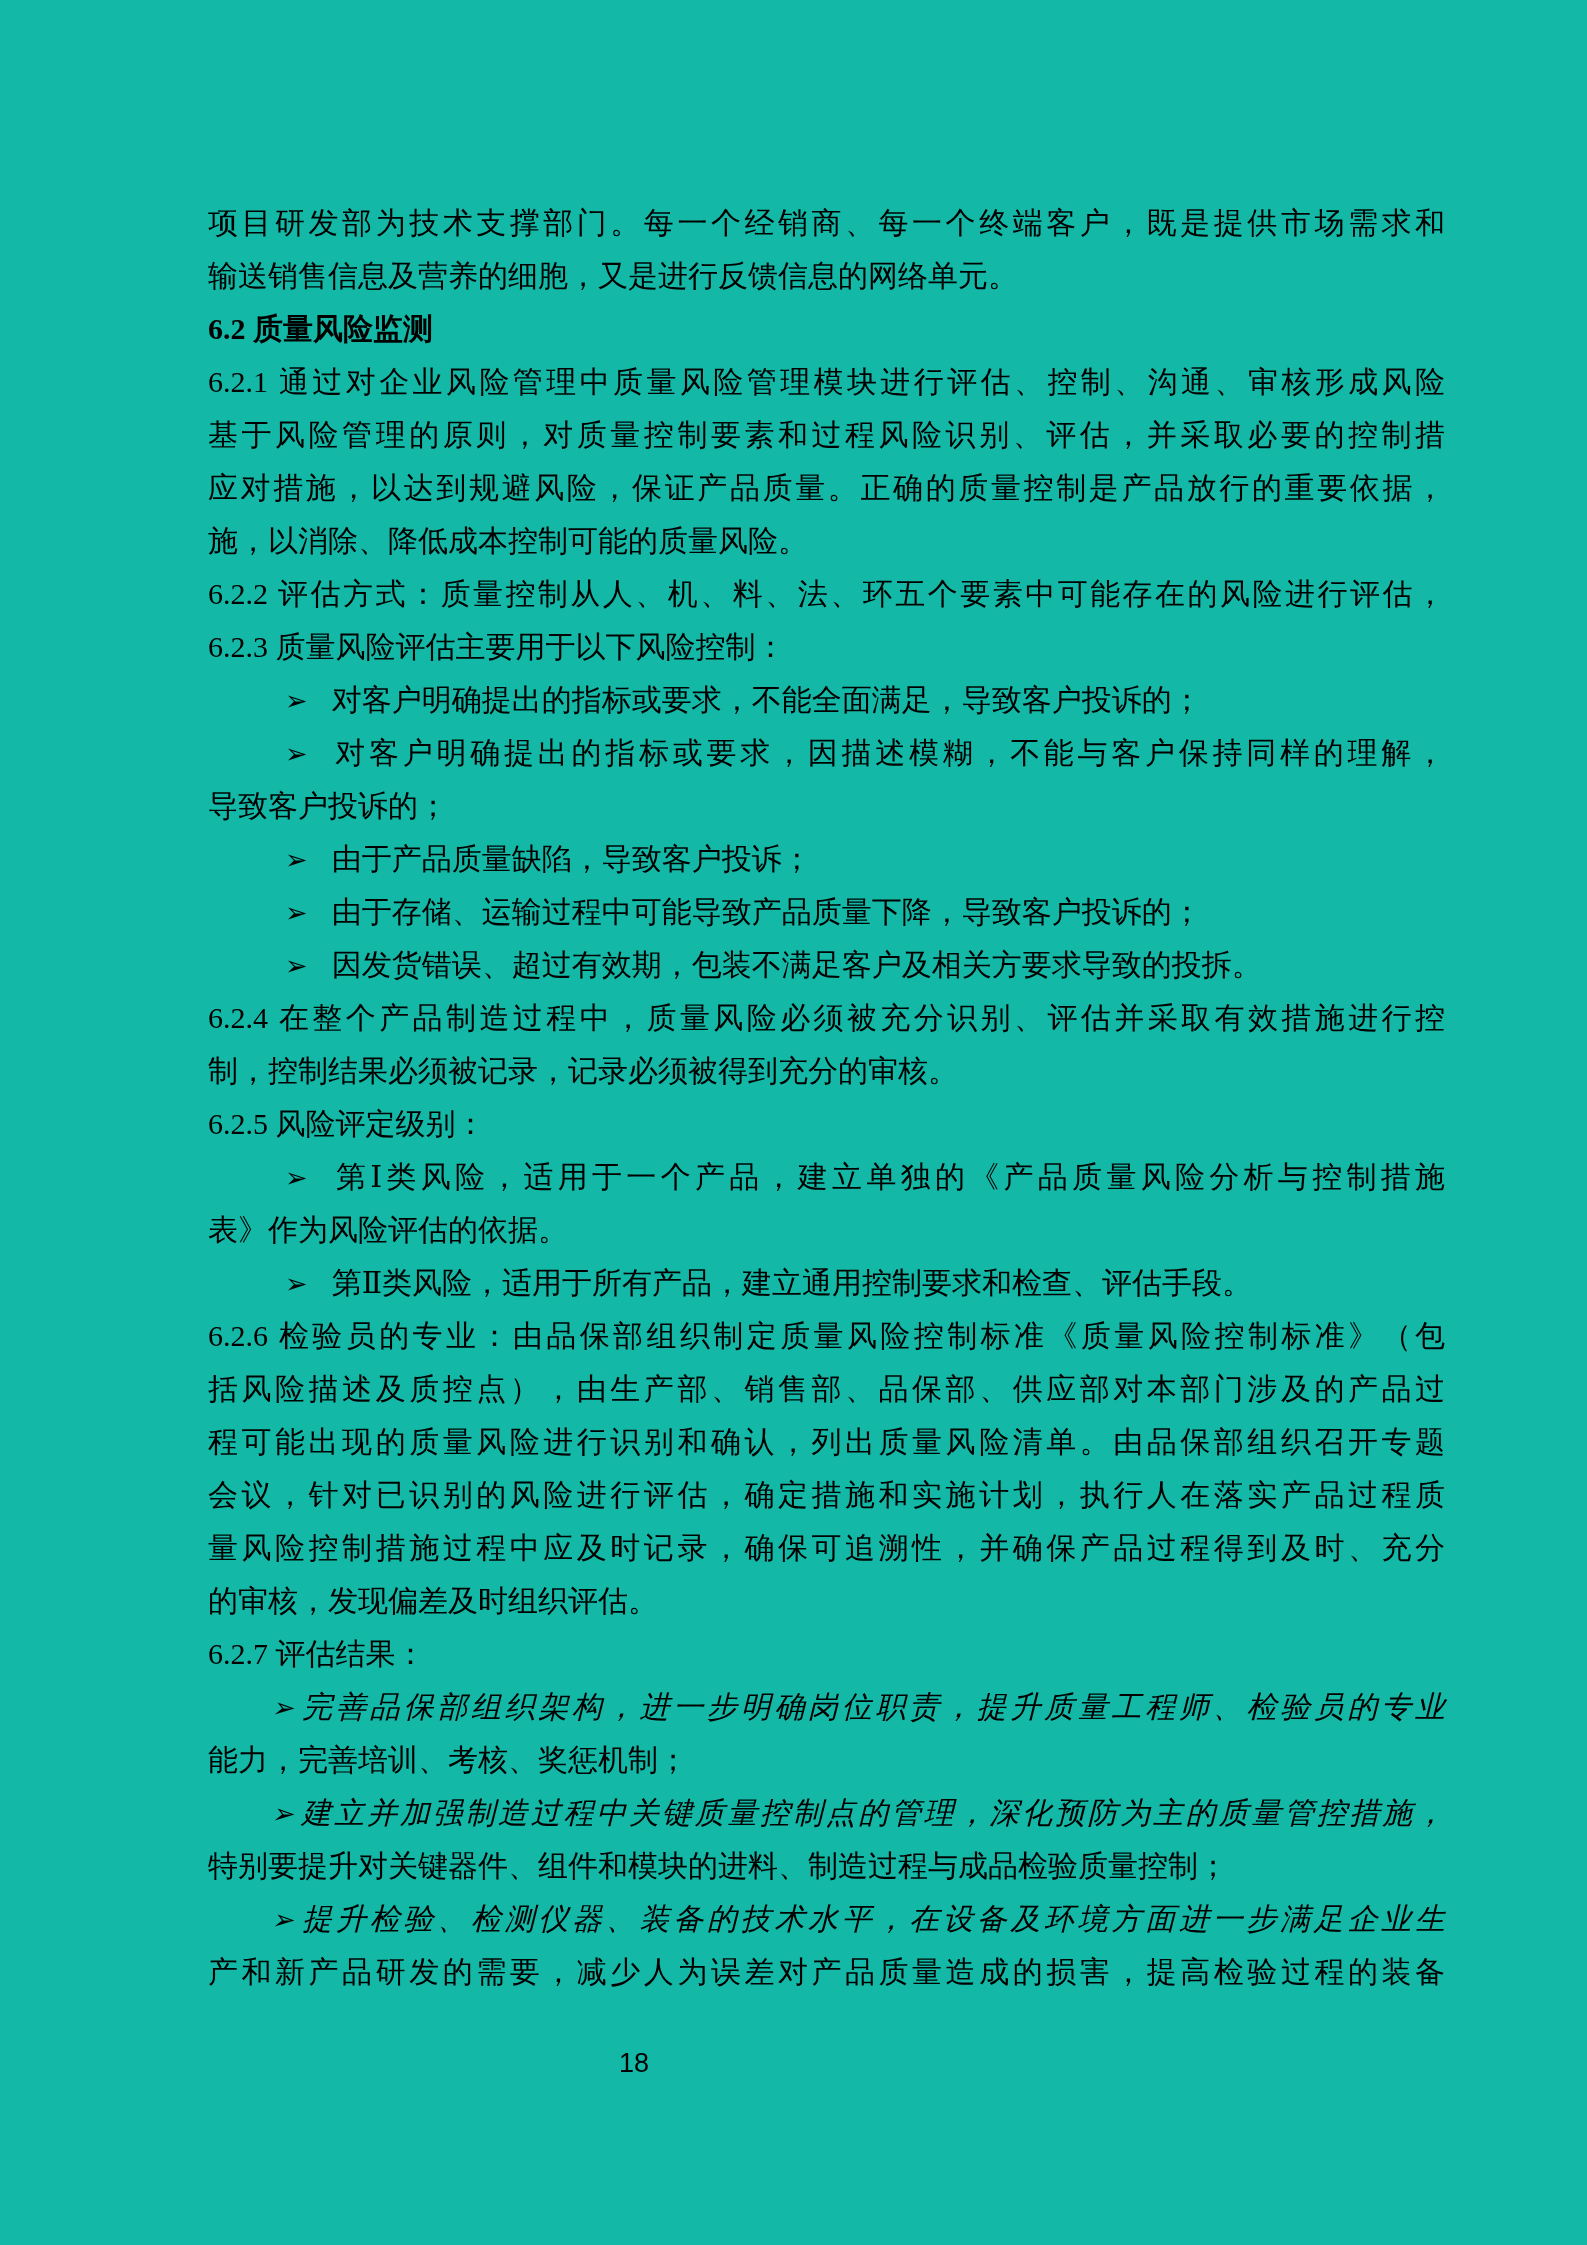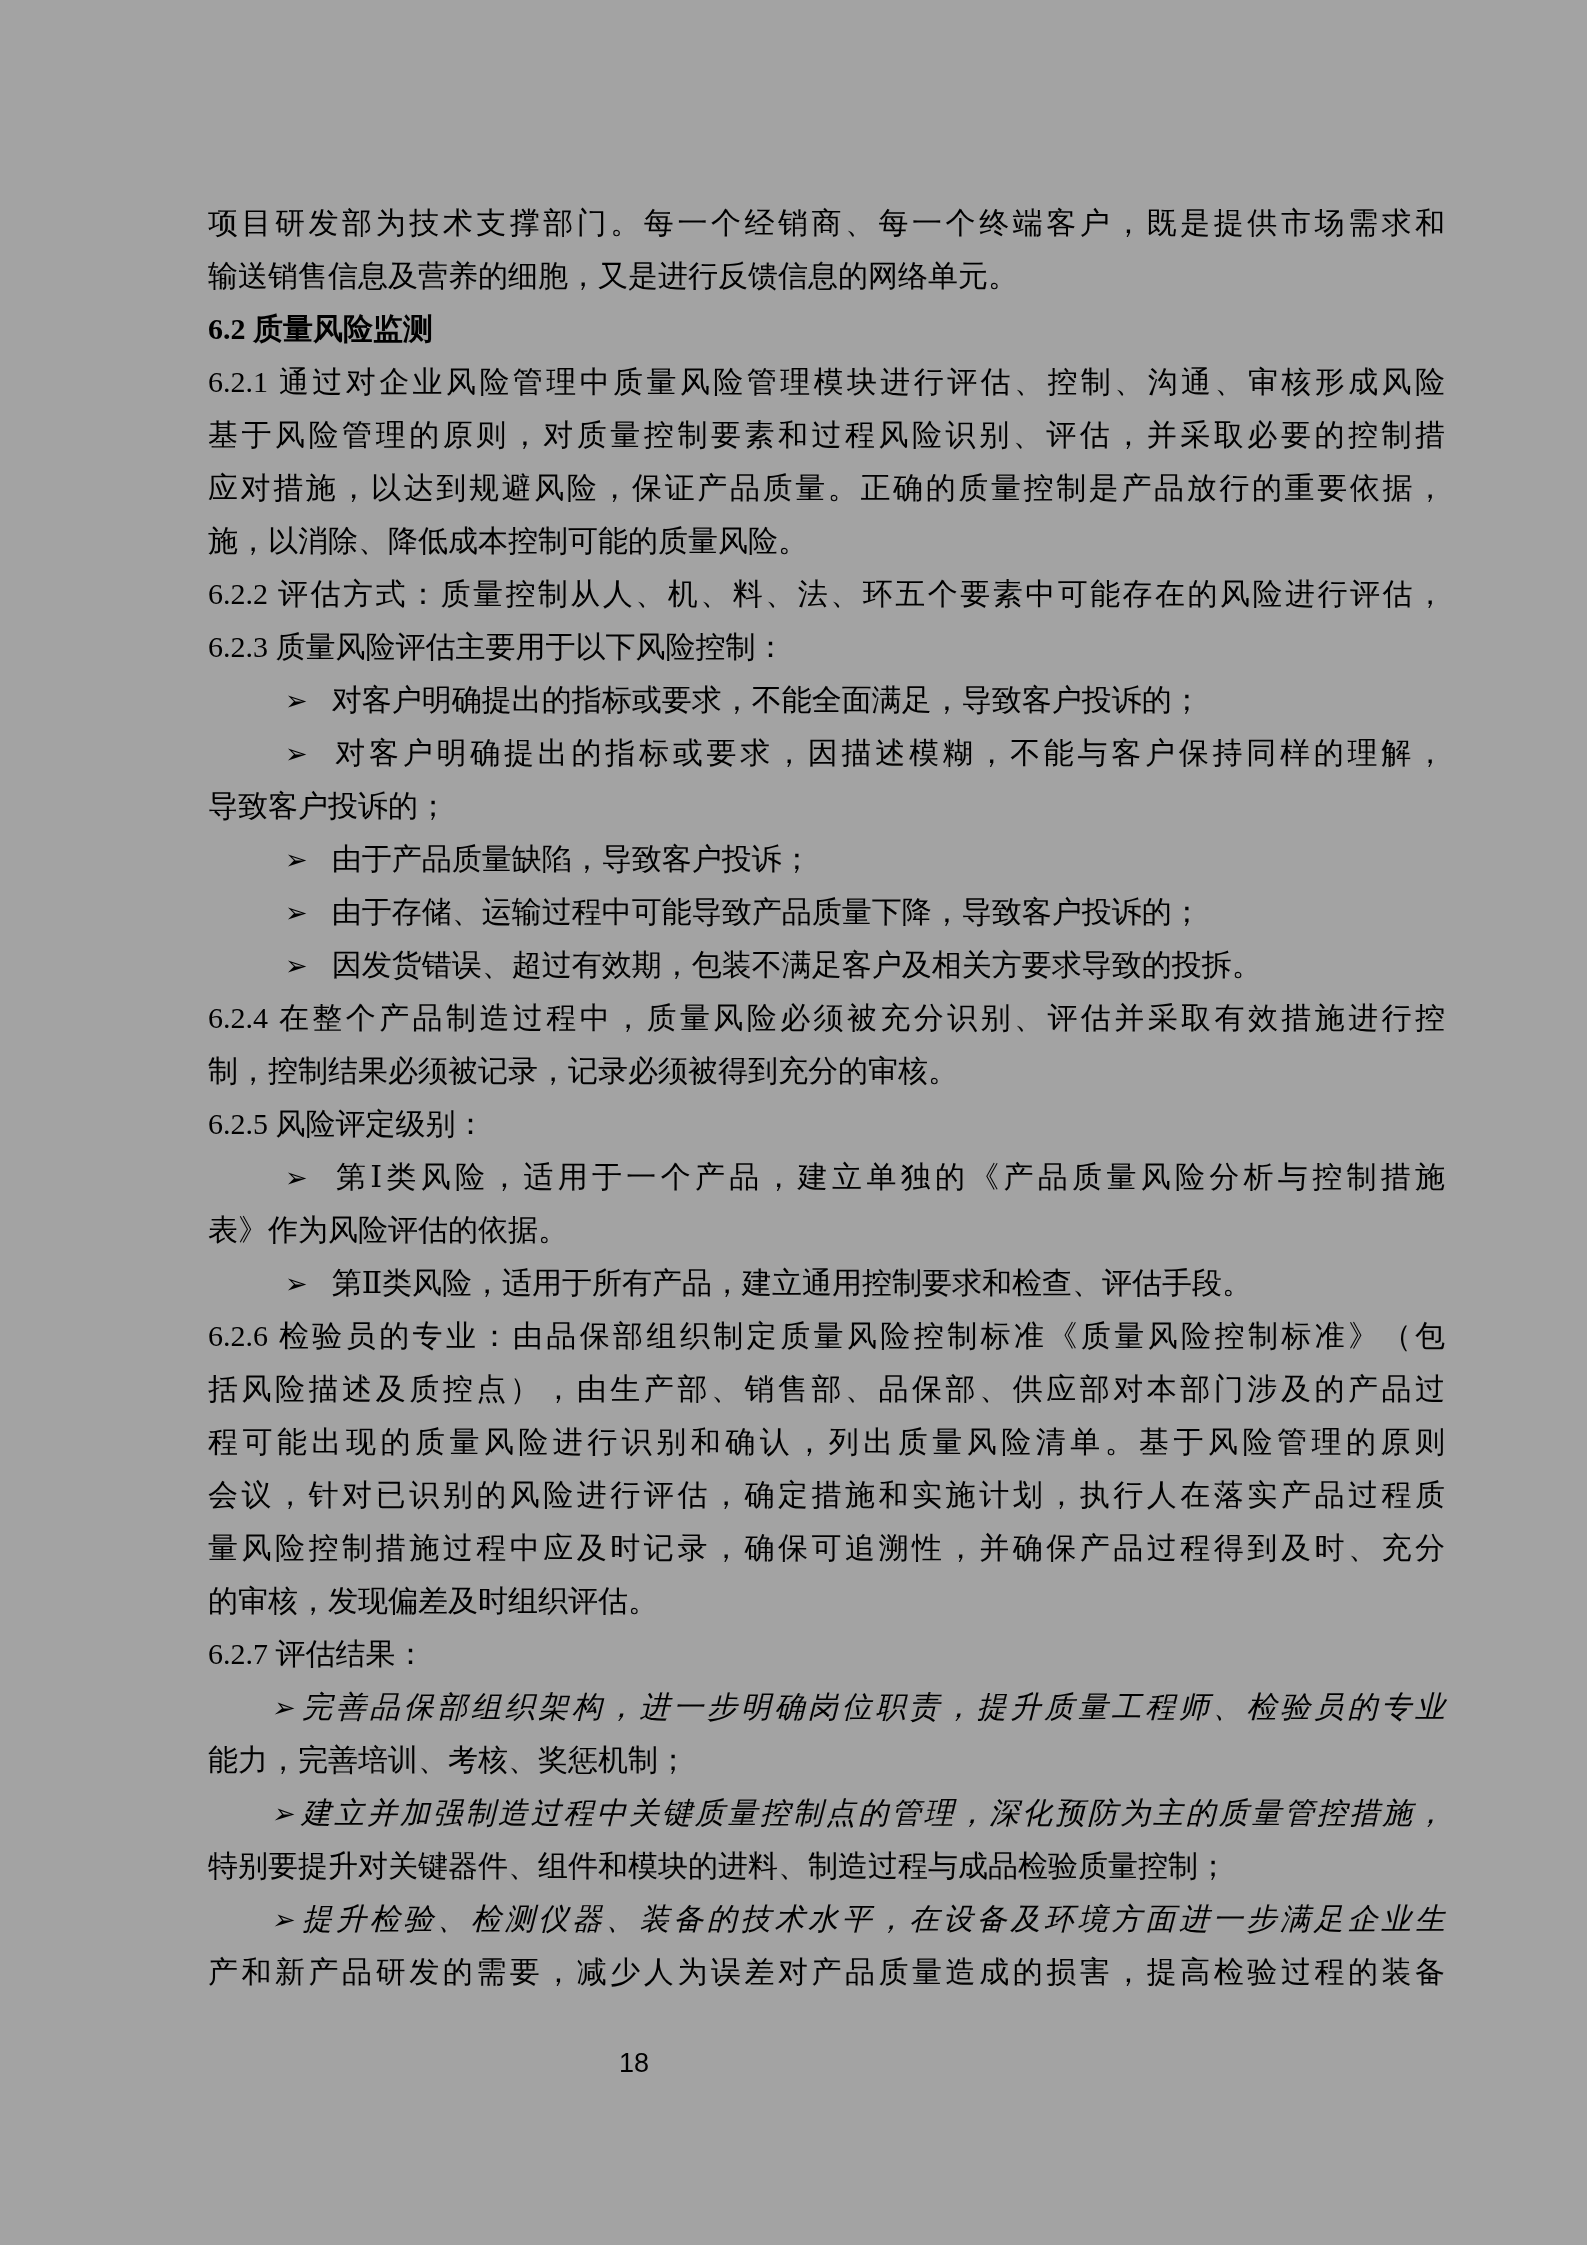--- a/index.html
+++ b/index.html
@@ -1,21 +1,21 @@
 <!DOCTYPE html>
 <html><head>
 <meta charset="utf-8">
 <style>
   * { margin: 0; padding: 0; box-sizing: border-box; }
   html, body { background: #ffffff; }
   .page {
     position: relative;
     width: 1587px;
     height: 2245px;
-    background: #a3a3a3;
+    background: #14b8a6;
     color: #000000;
     font-family: "Liberation Serif", "DejaVu Serif", serif;
     overflow: hidden;
     padding-left: 24px;
   }
   .content {
     position: absolute;
     left: 208px;
     top: 196px;
     width: 1237px;
@@ -74,21 +74,21 @@
       <div class="line bullet-wide"><span class="arrow">➢</span><span>由于存储、运输过程中可能导致产品质量下降，导致客户投诉的；</span></div>
       <div class="line bullet-wide"><span class="arrow">➢</span><span>因发货错误、超过有效期，包装不满足客户及相关方要求导致的投拆。</span></div>
       <div class="line body full"><span>6.2.4 在整个产品制造过程中，质量风险必须被充分识别、评估并采取有效措施进行控</span></div>
       <div class="line body"><span>制，控制结果必须被记录，记录必须被得到充分的审核。</span></div>
       <div class="line body"><span>6.2.5 风险评定级别：</span></div>
       <div class="line bullet-wide full"><span class="arrow">➢</span><span>第Ⅰ类风险，适用于一个产品，建立单独的《产品质量风险分析与控制措施</span></div>
       <div class="line body"><span>表》作为风险评估的依据。</span></div>
       <div class="line bullet-wide"><span class="arrow">➢</span><span>第Ⅱ类风险，适用于所有产品，建立通用控制要求和检查、评估手段。</span></div>
       <div class="line body full"><span>6.2.6 检验员的专业：由品保部组织制定质量风险控制标准《质量风险控制标准》（包</span></div>
       <div class="line body full"><span>括风险描述及质控点），由生产部、销售部、品保部、供应部对本部门涉及的产品过</span></div>
-      <div class="line body full"><span>程可能出现的质量风险进行识别和确认，列出质量风险清单。基于风险管理的原则</span></div>
+      <div class="line body full"><span>程可能出现的质量风险进行识别和确认，列出质量风险清单。由品保部组织召开专题</span></div>
       <div class="line body full"><span>会议，针对已识别的风险进行评估，确定措施和实施计划，执行人在落实产品过程质</span></div>
       <div class="line body full"><span>量风险控制措施过程中应及时记录，确保可追溯性，并确保产品过程得到及时、充分</span></div>
       <div class="line body"><span>的审核，发现偏差及时组织评估。</span></div>
       <div class="line body"><span>6.2.7 评估结果：</span></div>
       <div class="line bullet-tight full"><span class="arrow">➢</span><span>完善品保部组织架构，进一步明确岗位职责，提升质量工程师、检验员的专业</span></div>
       <div class="line body"><span>能力，完善培训、考核、奖惩机制；</span></div>
       <div class="line bullet-tight full"><span class="arrow">➢</span><span>建立并加强制造过程中关键质量控制点的管理，深化预防为主的质量管控措施，</span></div>
       <div class="line body"><span>特别要提升对关键器件、组件和模块的进料、制造过程与成品检验质量控制；</span></div>
       <div class="line bullet-tight full"><span class="arrow">➢</span><span>提升检验、检测仪器、装备的技术水平，在设备及环境方面进一步满足企业生</span></div>
       <div class="line body full"><span>产和新产品研发的需要，减少人为误差对产品质量造成的损害，提高检验过程的装备</span></div>

